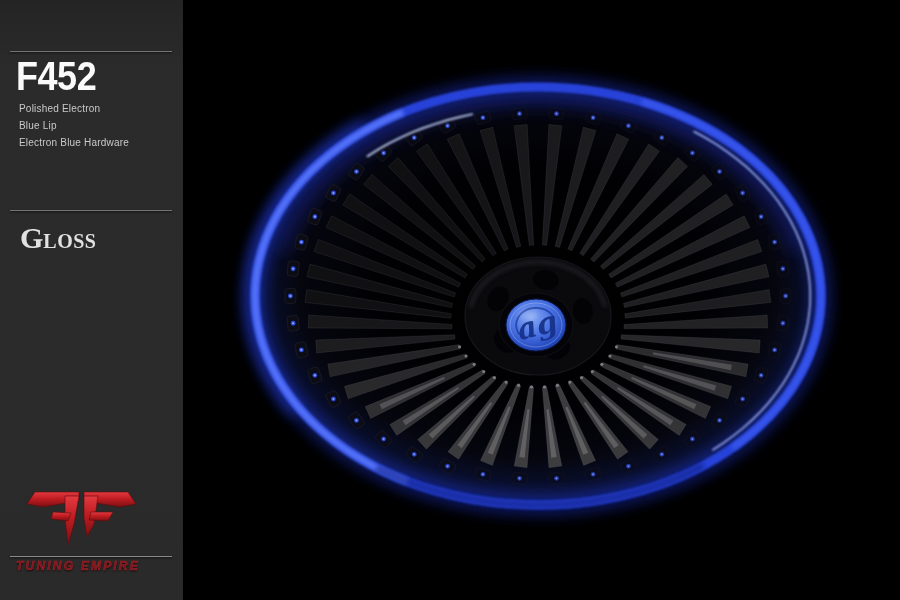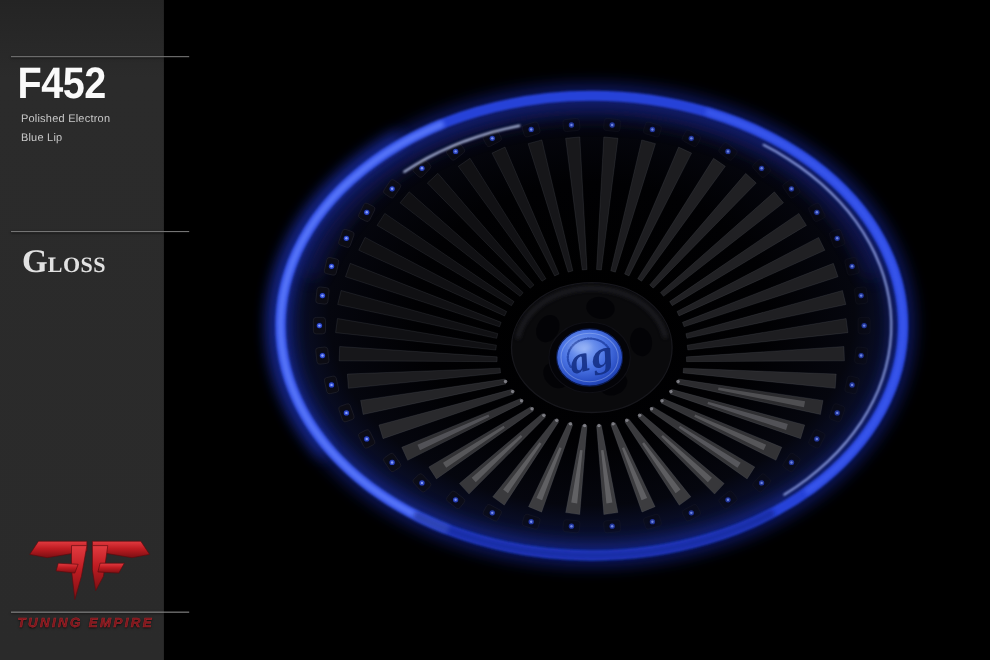--- a/index.html
+++ b/index.html
@@ -1,20 +1,20 @@
 <!DOCTYPE html>
 <html><head>
 <meta charset="utf-8">
 <style>
   html,body{margin:0;padding:0;background:#000;}
   body{width:900px;height:600px;overflow:hidden;font-family:"Liberation Sans",sans-serif;position:relative;}
   .stage{position:absolute;left:0;top:0;width:900px;height:600px;background:#000;}
   #wheel-svg{position:absolute;left:0;top:0;}
   .panel{position:absolute;left:0;top:0;width:149px;height:600px;
-         background:linear-gradient(180deg,#242424 0px,#2b2b2b 70px,#2a2a2a 100%);}
+         background:linear-gradient(180deg,#242424 0px,#2b2b2b 70px,#2a2a2a 100%);padding-left:34px;}
   .hr{position:absolute;left:10px;width:162px;height:1px;background:#747474;
       box-shadow:0 1px 2px rgba(0,0,0,.7);}
   .hr1{top:51px;} .hr2{top:210px;} .hr3{top:556px;background:#8a8a8a;}
   .model{position:absolute;left:16px;top:57px;font-size:40px;font-weight:bold;line-height:.95;
          color:#fafafa;transform:scaleX(.9);transform-origin:left top;letter-spacing:-.5px;}
   .desc{position:absolute;left:19px;top:100px;font-size:10px;line-height:17px;color:#c9c9c9;letter-spacing:.2px;}
   .finish{position:absolute;left:20px;top:221px;color:#e2e2e2;font-family:Liberation Serif, serif;}
   .finish .row{height:37px;line-height:34px;white-space:nowrap;}
   .finish .big{font-size:30px;font-weight:bold;}
   .finish .small{font-size:20px;font-weight:bold;letter-spacing:.5px;}
@@ -333,20 +333,21 @@
   <div class="panel">
     <div class="hr hr1"></div>
     <div class="hr hr2"></div>
     <div class="hr hr3"></div>
 
     <div class="model">F452</div>
 
     <div class="desc">
       <div>Polished Electron</div>
       <div>Blue Lip</div>
+      <div>Electron Blue Hardware</div>
     </div>
 
     <div class="finish">
       <div class="row"><span class="big">G</span><span class="small">LOSS</span></div>
     </div>
 
     <svg id="logo-svg" width="116" height="62" viewBox="0 0 116 62">
       <defs>
         <linearGradient id="gRed" x1="0" y1="0" x2="0" y2="1">
           <stop offset="0%" stop-color="#e23b40"></stop>

